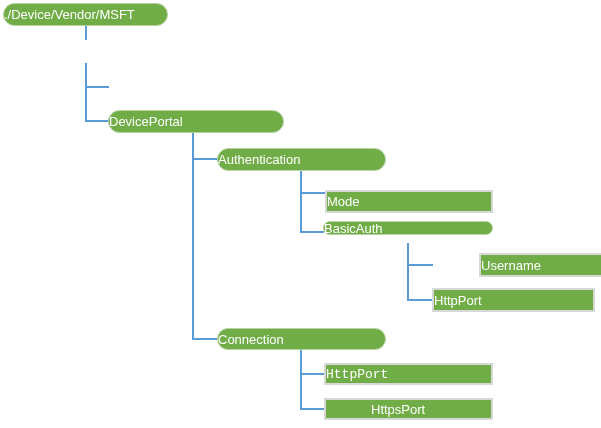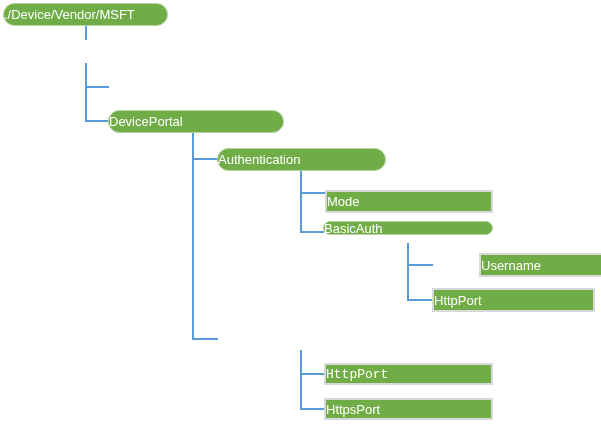--- a/index.html
+++ b/index.html
@@ -76,20 +76,23 @@
   </div>
   <div class="node pill" style="left:323px; top:221px; width:170px; height:14px;">
     <span>BasicAuth</span>
   </div>
   <div class="node rect" style="left:432px; top:253px; width:163px; height:24px;margin-left:47px;">
     <span>Username</span>
   </div>
   <div class="node rect" style="left:432px; top:288px; width:163px; height:24px;">
     <span>HttpPort</span>
   </div>
+  <div class="node pill" style="left:217px; top:328px; width:169px; height:22px;">
+    <span>Connection</span>
+  </div>
   <div class="node rect" style="left:324px; top:363px; width:169px; height:22px;font-family:Liberation Mono, monospace;">
     <span>HttpPort</span>
   </div>
-  <div class="node rect" style="left:324px; top:398px; width:169px; height:22px;">
+  <div class="node rect" style="left:324px; top:398px; width:169px; height:22px;padding-left:45px;">
     <span>HttpsPort</span>
   </div>
 
 </div>
 
 </body></html>

